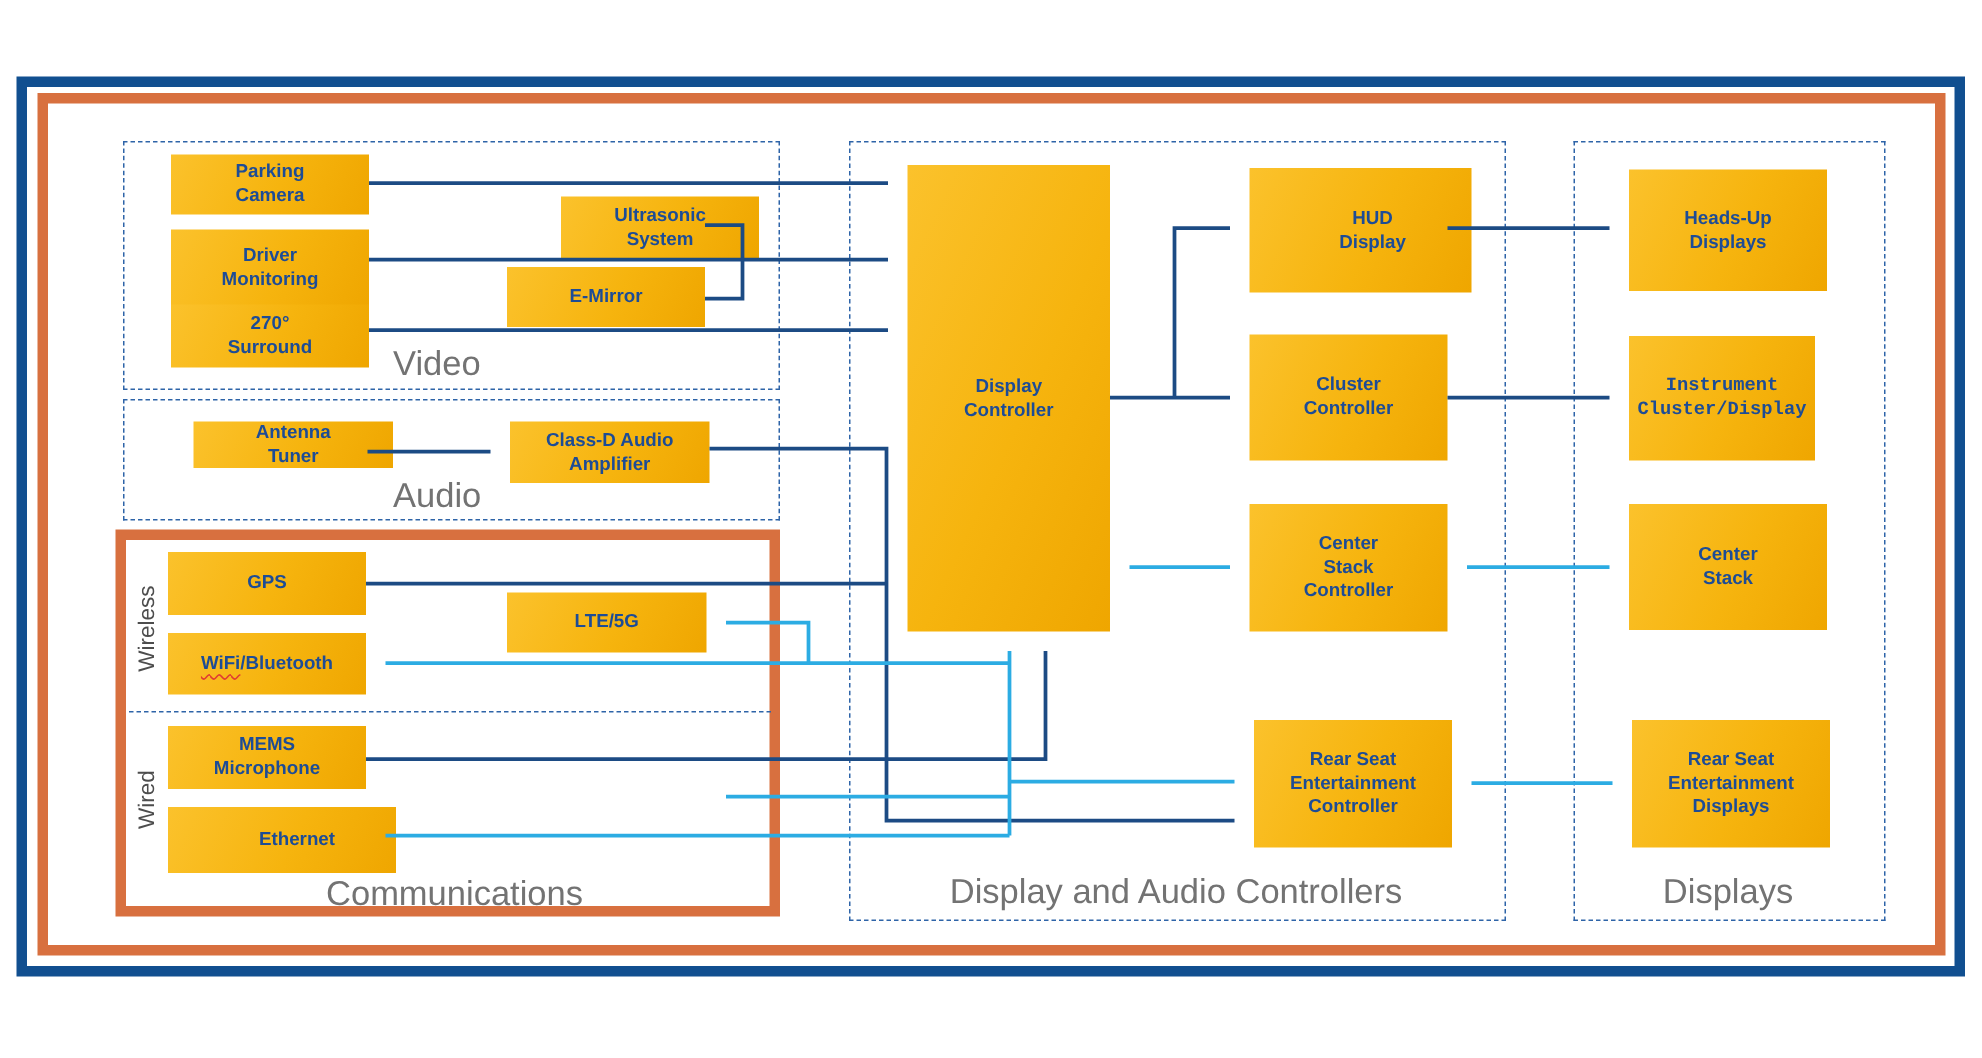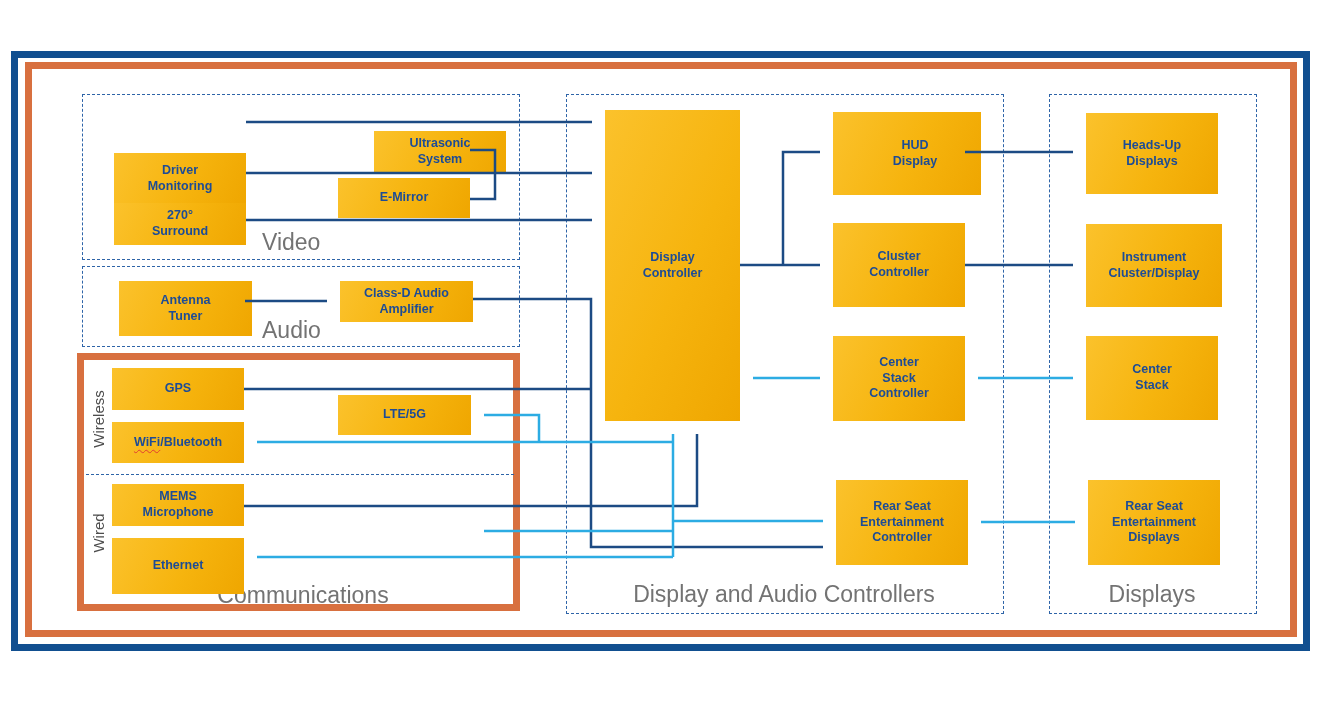--- a/index.html
+++ b/index.html
@@ -53,56 +53,58 @@
   <div class="comms-divider"></div>
 
   <div class="section-label" style="left:262px; top:229px;">Video</div>
   <div class="section-label" style="left:262px; top:317px;">Audio</div>
   <div class="section-label centered" style="left:303px; top:582px;">Communications</div>
   <div class="section-label centered" style="left:784px; top:581px;">Display and Audio Controllers</div>
   <div class="section-label centered" style="left:1152px; top:581px;">Displays</div>
   <div class="rot-label" style="left:98px; top:419px;">Wireless</div>
   <div class="rot-label" style="left:98px; top:533px;">Wired</div>
 
+  <div class="node" style="left:114px; top:103px; width:132px; height:40px;">Parking
+Camera</div>
   <div class="node" style="left:114px; top:153px; width:132px; height:52px;">Driver
 Monitoring</div>
   <div class="node" style="left:114px; top:203px; width:132px; height:42px;">270°
 Surround</div>
   <div class="node" style="left:338px; top:131px; width:132px; height:41px;margin-left:36px;">Ultrasonic
 System</div>
   <div class="node" style="left:338px; top:178px; width:132px; height:40px;">E-Mirror</div>
 
-  <div class="node" style="left:119px; top:281px; width:133px; height:55px;">Antenna
+  <div class="node" style="left:129px; top:281px; width:133px; height:31px;">Antenna
 Tuner</div>
   <div class="node" style="left:340px; top:281px; width:133px; height:41px;">Class-D Audio
 Amplifier</div>
 
   <div class="node" style="left:112px; top:368px; width:132px; height:42px;">GPS</div>
   <div class="node" style="left:338px; top:395px; width:133px; height:40px;">LTE/5G</div>
   <div class="node" style="left:112px; top:422px; width:132px; height:41px;"><span class="wavy">WiFi</span><span>/Bluetooth</span></div>
   <div class="node" style="left:112px; top:484px; width:132px; height:42px;">MEMS
 Microphone</div>
-  <div class="node" style="left:112px; top:538px; width:132px; height:56px;">Ethernet</div>
+  <div class="node" style="left:112px; top:538px; width:132px; height:44px;padding-left:20px;">Ethernet</div>
 
   <div class="node" style="left:605px; top:110px; width:135px; height:311px;">Display
 Controller</div>
   <div class="node" style="left:833px; top:112px; width:132px; height:83px;padding-left:16px;">HUD
 Display</div>
   <div class="node" style="left:833px; top:223px; width:132px; height:84px;">Cluster
 Controller</div>
   <div class="node" style="left:833px; top:336px; width:132px; height:85px;">Center
 Stack
 Controller</div>
   <div class="node" style="left:836px; top:480px; width:132px; height:85px;">Rear Seat
 Entertainment
 Controller</div>
 
   <div class="node" style="left:1086px; top:113px; width:132px; height:81px;">Heads-Up
 Displays</div>
-  <div class="node" style="left:1086px; top:224px; width:136px; height:83px;">Instrument
+  <div class="node" style="left:1086px; top:224px; width:124px; height:83px;font-family:Liberation Mono, monospace;">Instrument
 Cluster/Display</div>
   <div class="node" style="left:1086px; top:336px; width:132px; height:84px;">Center
 Stack</div>
   <div class="node" style="left:1088px; top:480px; width:132px; height:85px;">Rear Seat
 Entertainment
 Displays</div>
 
   <svg id="wires" width="1321" height="705" viewBox="0 0 1321 705">
     <defs>
       <marker id="mN" markerUnits="userSpaceOnUse" markerWidth="13" markerHeight="11" refX="1" refY="5.5" orient="auto">

